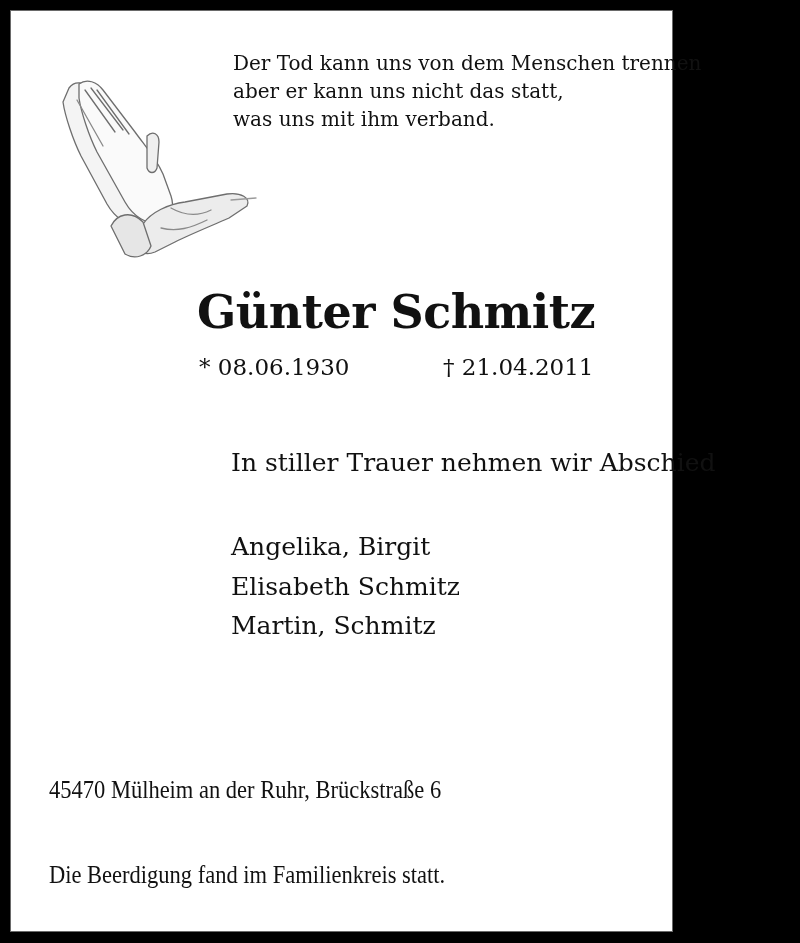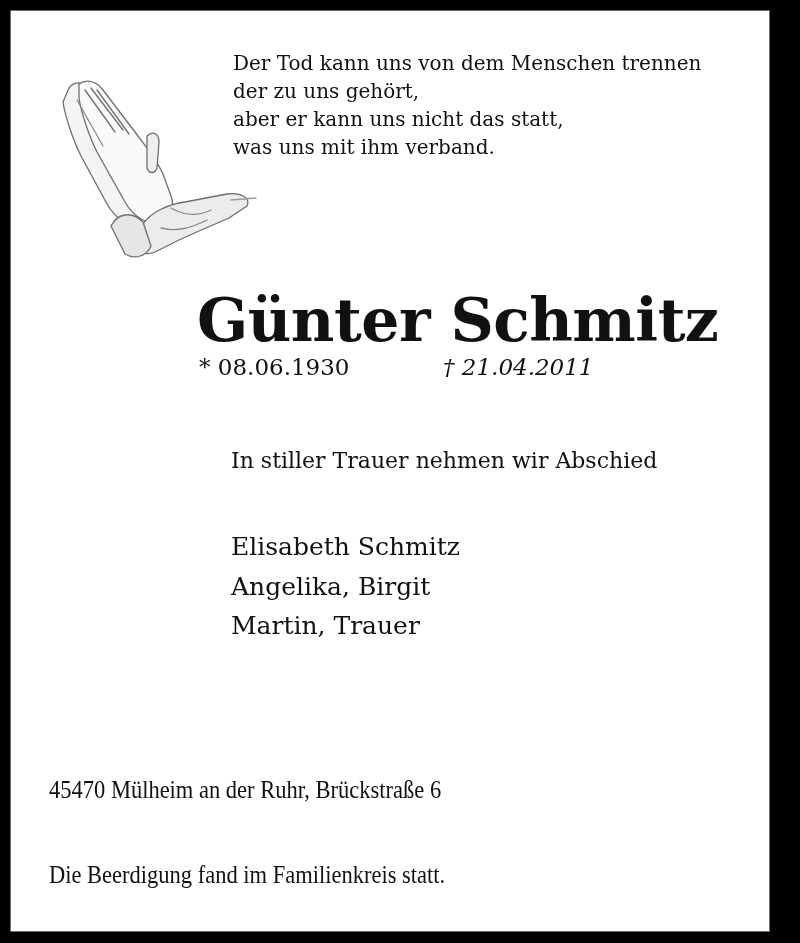--- a/index.html
+++ b/index.html
@@ -1,29 +1,29 @@
 <!DOCTYPE html>
 <html><head>
   <meta charset="utf-8">
   <style>
     html, body { margin: 0; padding: 0; background: #000; }
     body { width: 800px; height: 943px; position: relative; overflow: hidden; }
     .frame {
-      position: absolute; left: 10px; top: 10px; width: 760px; height: 922px;
+      position: absolute; left: 10px; top: 10px; width: 663px; height: 922px;
       background: #fff; border: 1px solid #6a6a6a; box-sizing: border-box;
     }
     .serif { font-family: "DejaVu Serif", "Liberation Serif", serif; color: #111; }
     .abs { position: absolute; margin: 0; white-space: nowrap; }
     .hands { position: absolute; left: 40px; top: 65px; width: 210px; height: 190px; }
     .poem { left: 222px; top: 38px; font-size: 20px; line-height: 28px; }
     .poem div { white-space: nowrap; }
-    .name { left: 186px; top: 274px; font-size: 60px; font-weight: bold; letter-spacing: -0.5px; }
+    .name { left: 186px; top: 274px; font-size: 46px; font-weight: bold; letter-spacing: -0.5px; }
     .dates { left: 188px; top: 343px; font-size: 23px; }
-    .dates .death { position: absolute; left: 244px; top: 0; font-style: italic; }
-    .mourn { left: 220px; top: 437px; font-size: 22px; }
+    .dates .death { position: absolute; left: 244px; top: 0; }
+    .mourn { left: 220px; top: 437px; font-size: 25px; }
     .family { left: 220px; top: 516px; font-size: 25px; line-height: 39.5px; }
     .family div { white-space: nowrap; }
     .cond { font-family: "Liberation Serif", "DejaVu Serif", serif; color: #111; }
     .address { left: 38px; top: 765px; font-size: 25px; transform: scaleX(0.9); transform-origin: left top; }
     .funeral { left: 38px; top: 850px; font-size: 25px; transform: scaleX(0.9); transform-origin: left top; }
   </style>
 </head>
 <body>
 
 <div class="frame">
@@ -45,37 +45,36 @@
       <path d="M92 148 C100 136 118 128 134 126 L176 118 C190 116 200 122 196 130 L178 142 C160 150 140 158 124 166 L104 176 C94 180 86 176 86 168 Z" fill="#ececec"></path>
       <path d="M60 150 C66 138 80 134 92 146 L100 170 C96 180 84 184 74 178 Z" fill="#e6e6e6"></path>
       <path d="M120 132 C134 140 148 140 160 134" fill="none" stroke="#8a8a8a"></path>
       <path d="M110 152 C126 156 140 152 156 144" fill="none" stroke="#8a8a8a"></path>
       <path d="M180 124 L205 122" fill="none" stroke="#9a9a9a"></path>
     </g>
   </svg>
 
   <div class="abs serif poem">
     <div>Der Tod kann uns von dem Menschen trennen</div>
-    <div>der zu uns gehört,</div>
     <div>aber er kann uns nicht das statt,</div>
     <div>was uns mit ihm verband.</div>
   </div>
 
   <h1 class="abs serif name">Günter Schmitz</h1>
 
   <div class="abs serif dates">
     <span>* 08.06.1930</span>
     <span class="death">† 21.04.2011</span>
   </div>
 
   <div class="abs serif mourn">In stiller Trauer nehmen wir Abschied</div>
 
   <div class="abs serif family">
+    <div>Angelika, Birgit</div>
     <div>Elisabeth Schmitz</div>
-    <div>Angelika, Birgit</div>
-    <div>Martin, Trauer</div>
+    <div>Martin, Schmitz</div>
   </div>
 
   <div class="abs cond address">45470 Mülheim an der Ruhr, Brückstraße 6</div>
 
   <div class="abs cond funeral">Die Beerdigung fand im Familienkreis statt.</div>
 
 </div>
 
 </body></html>

